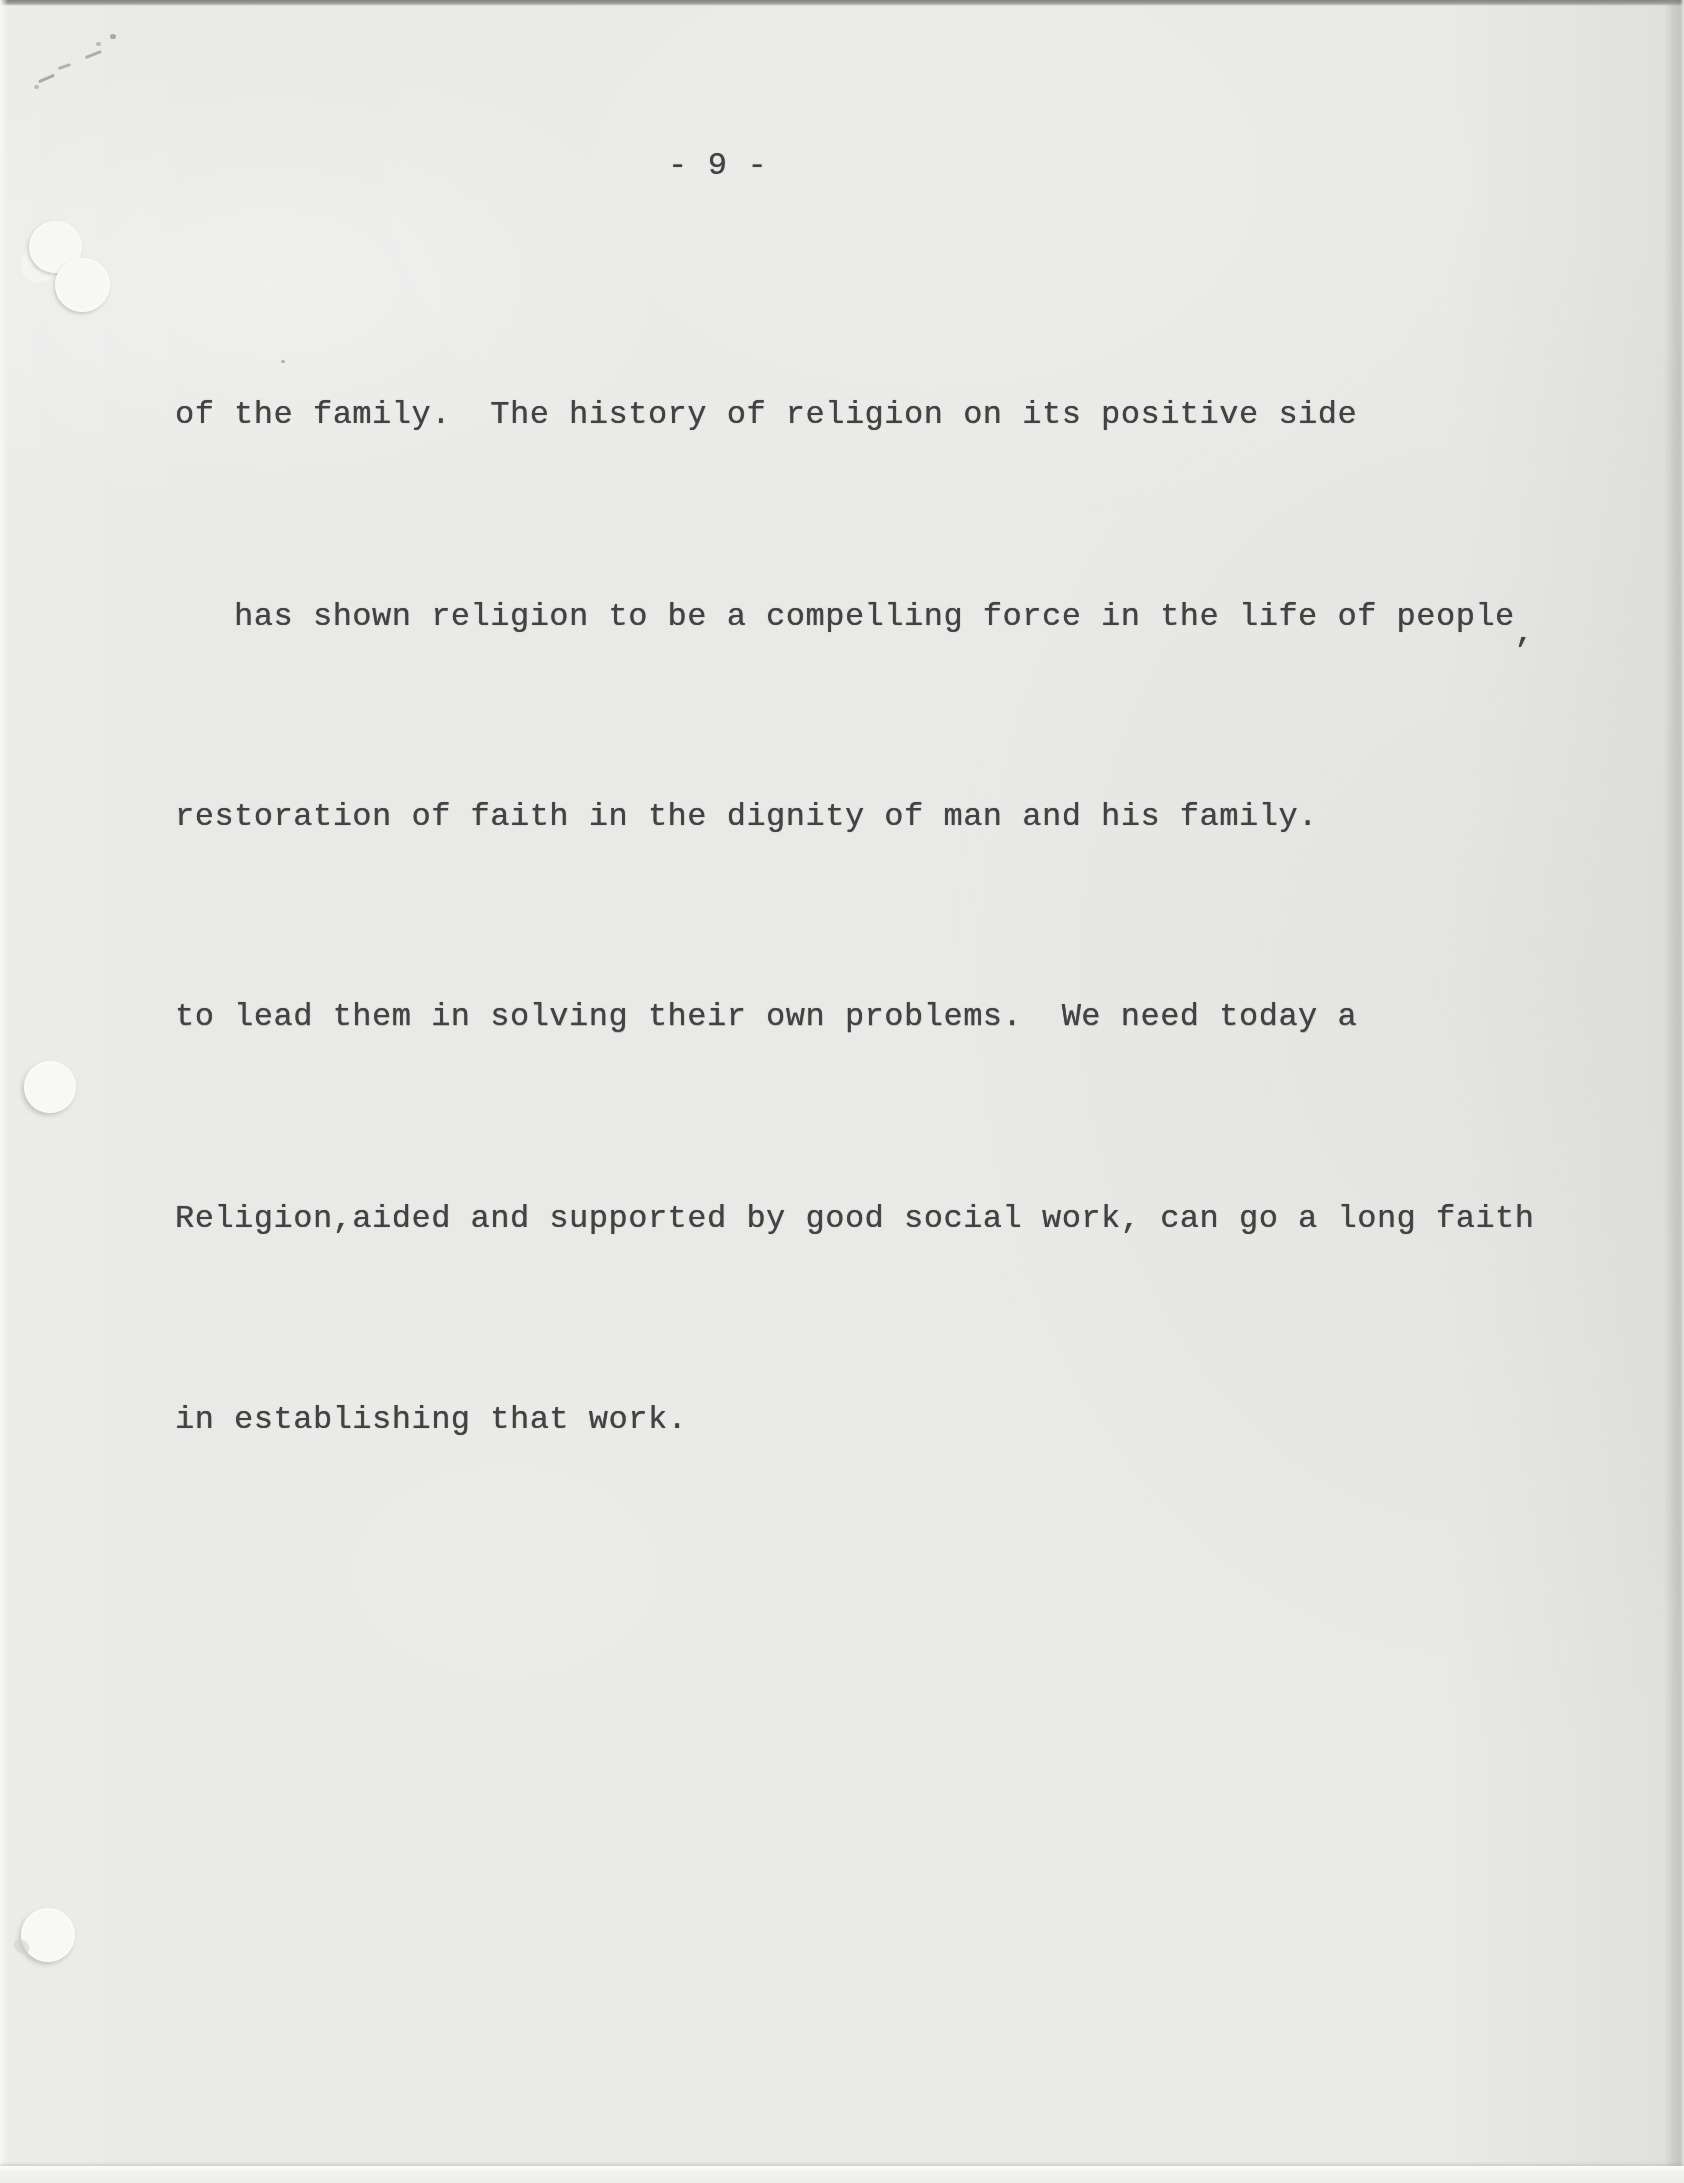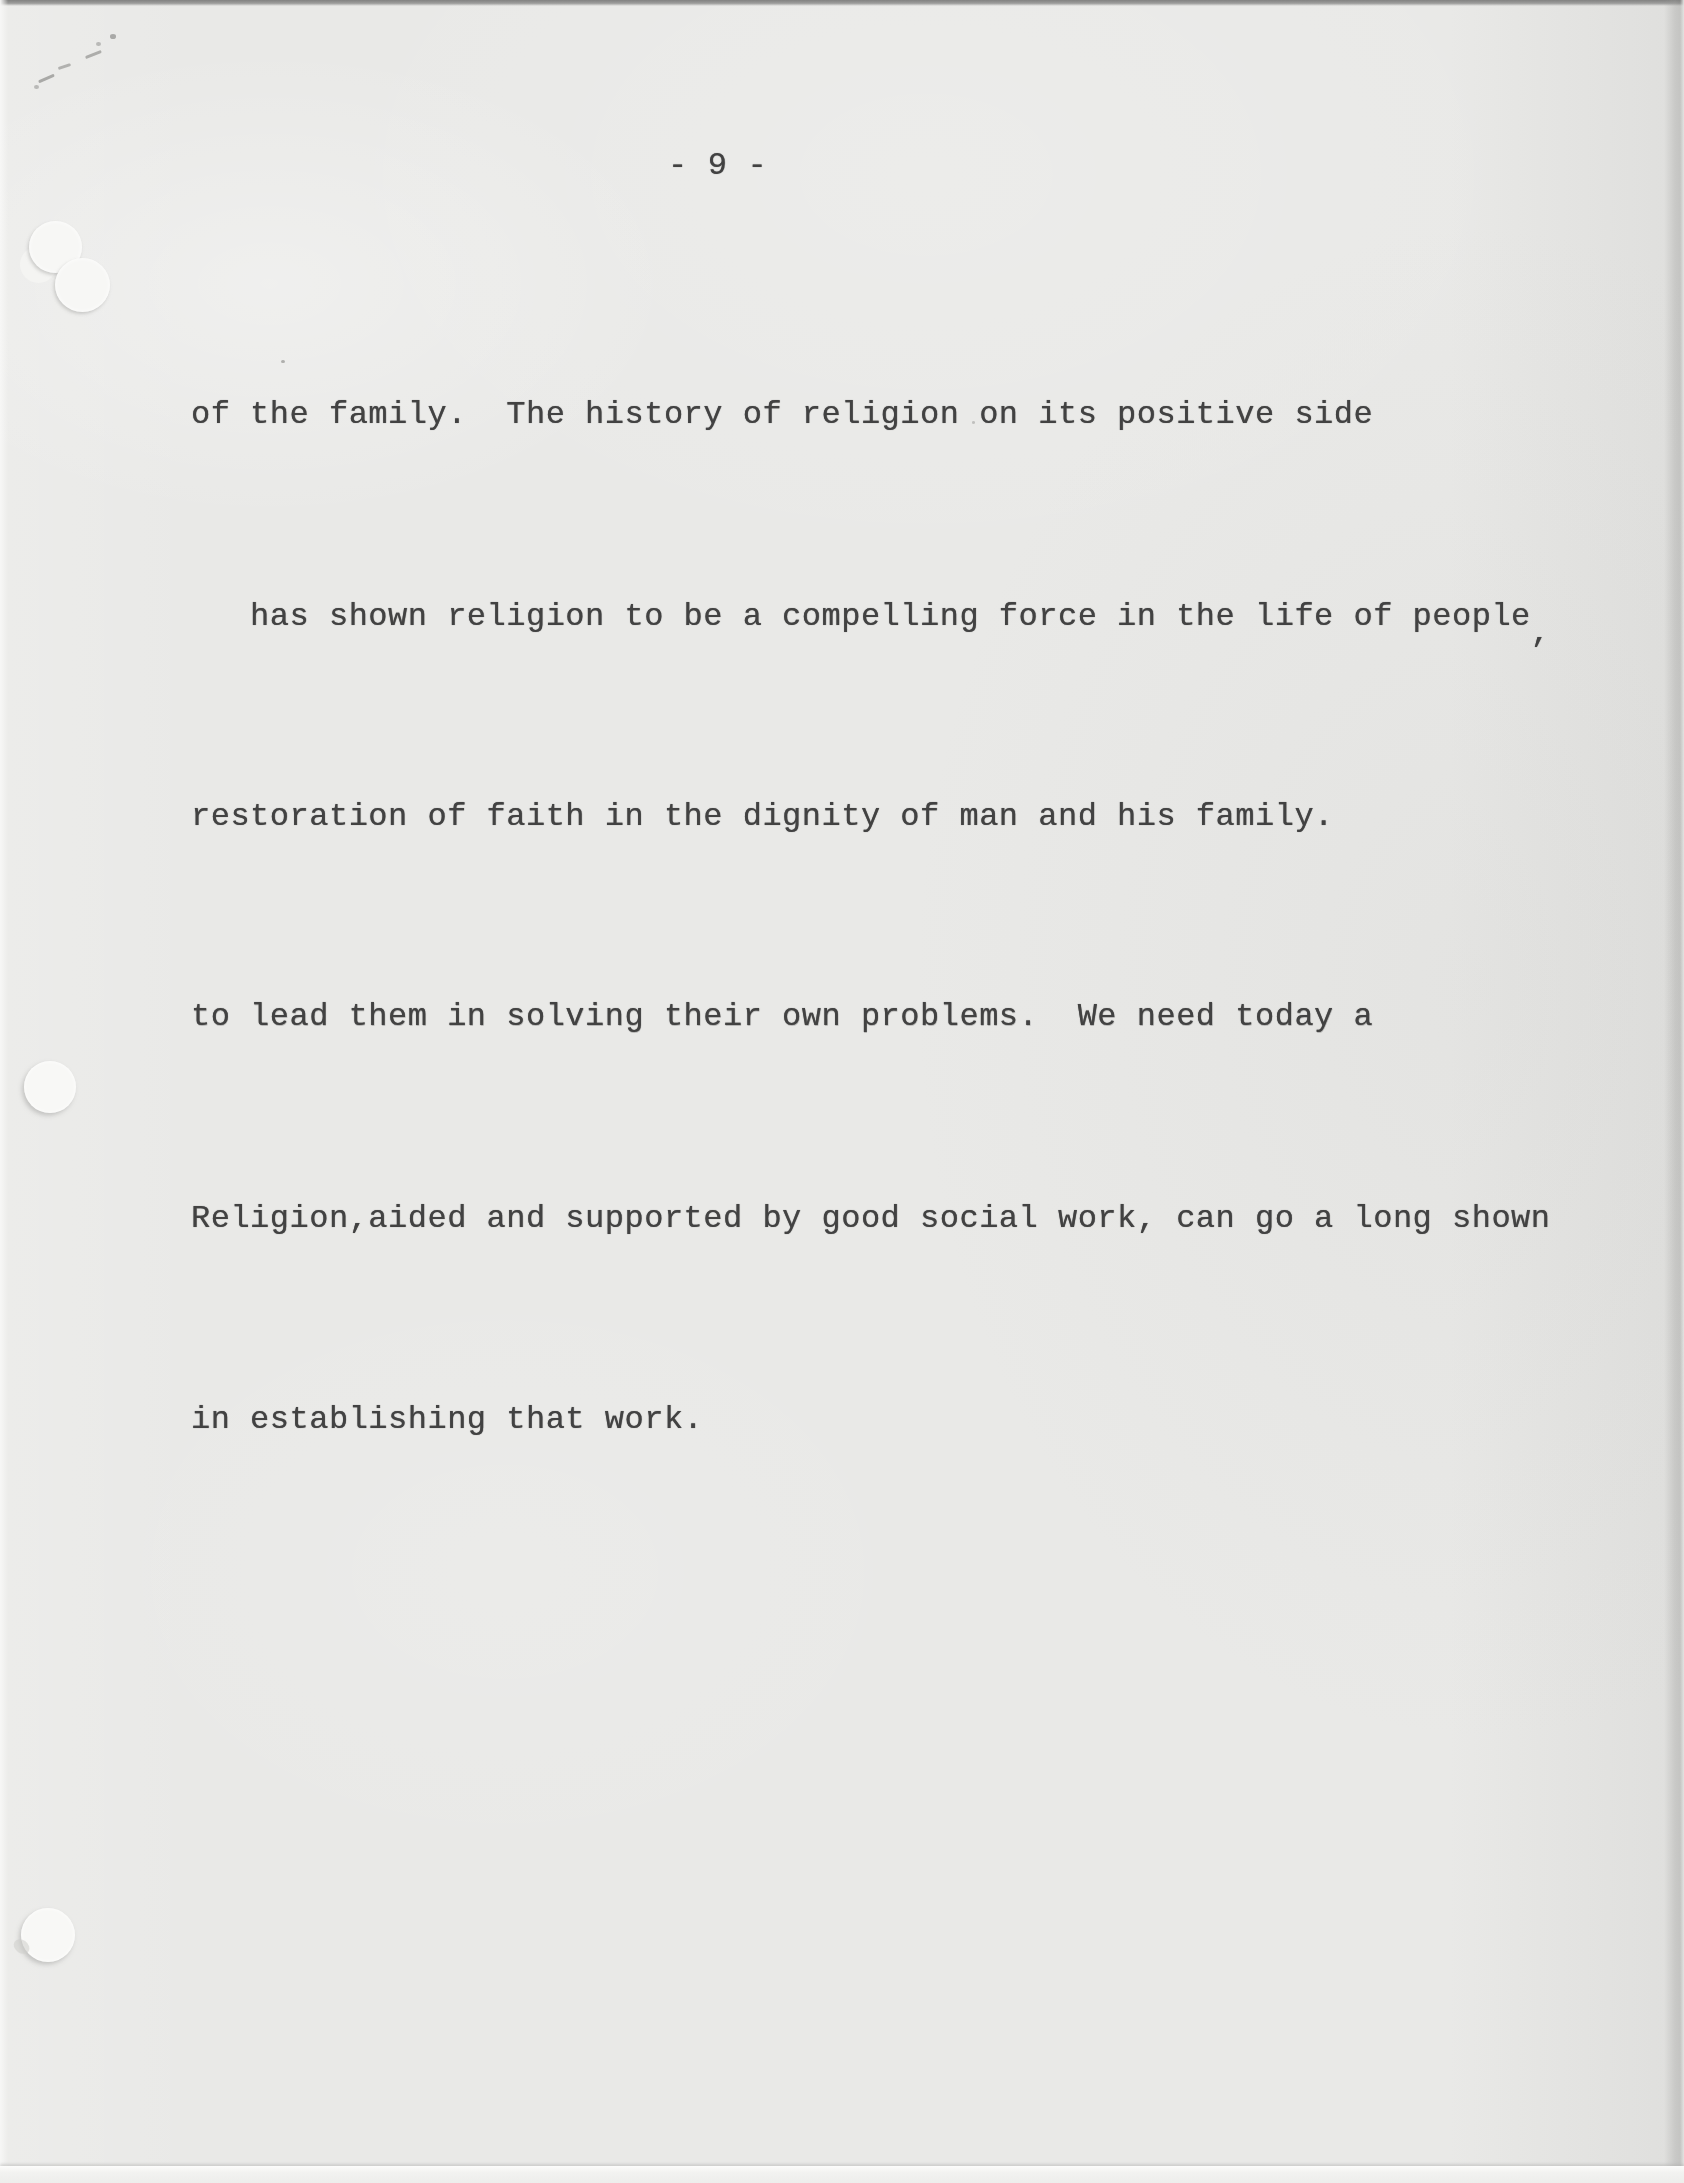--- a/index.html
+++ b/index.html
@@ -42,21 +42,21 @@
     color: #424242;
     text-shadow: 0 0 0.9px rgba(70,70,70,0.75), 0.4px 0.4px 0 rgba(90,90,90,0.28);
     white-space: pre;
   }
   .page-number {
     position: absolute; left: 668px; top: 147px;
     font-size: 32px; letter-spacing: 0.7px;
   }
   .text-block {
     position: absolute; left: 175px; top: 247px;
-    font-size: 32px; letter-spacing: 0.5px; line-height: 67px; margin-left: 16px;
+    font-size: 32px; letter-spacing: 0.5px; line-height: 67px;
   }
   .line { height: 67px; }
   .line:nth-child(2) { transform: translateY(0.7px); text-align: right; }
   .line:nth-child(4) { transform: translateY(-0.7px); }
   .dropped-comma { position: relative; top: 16px; }
 
   
   .blob-circle {
     position: absolute; border-radius: 50%;
     background: #f7f7f5;
@@ -122,18 +122,18 @@
   <div class="speck speck-1"></div>
   <div class="speck speck-2"></div>
 
   <div class="page-number typed">- 9 -</div>
 
   <div class="text-block typed">
     <div class="line">of the family.  The history of religion on its positive side</div>
     <div class="line"><span>has shown religion to be a compelling force in the life of people</span><span class="dropped-comma">,</span></div>
     <div class="line">restoration of faith in the dignity of man and his family.</div>
     <div class="line">to lead them in solving their own problems.  We need today a</div>
-    <div class="line">Religion,aided and supported by good social work, can go a long shown</div>
+    <div class="line">Religion,aided and supported by good social work, can go a long faith</div>
     <div class="line">in establishing that work.</div>
   </div>
 
 </div>
 
 
 </body></html>

